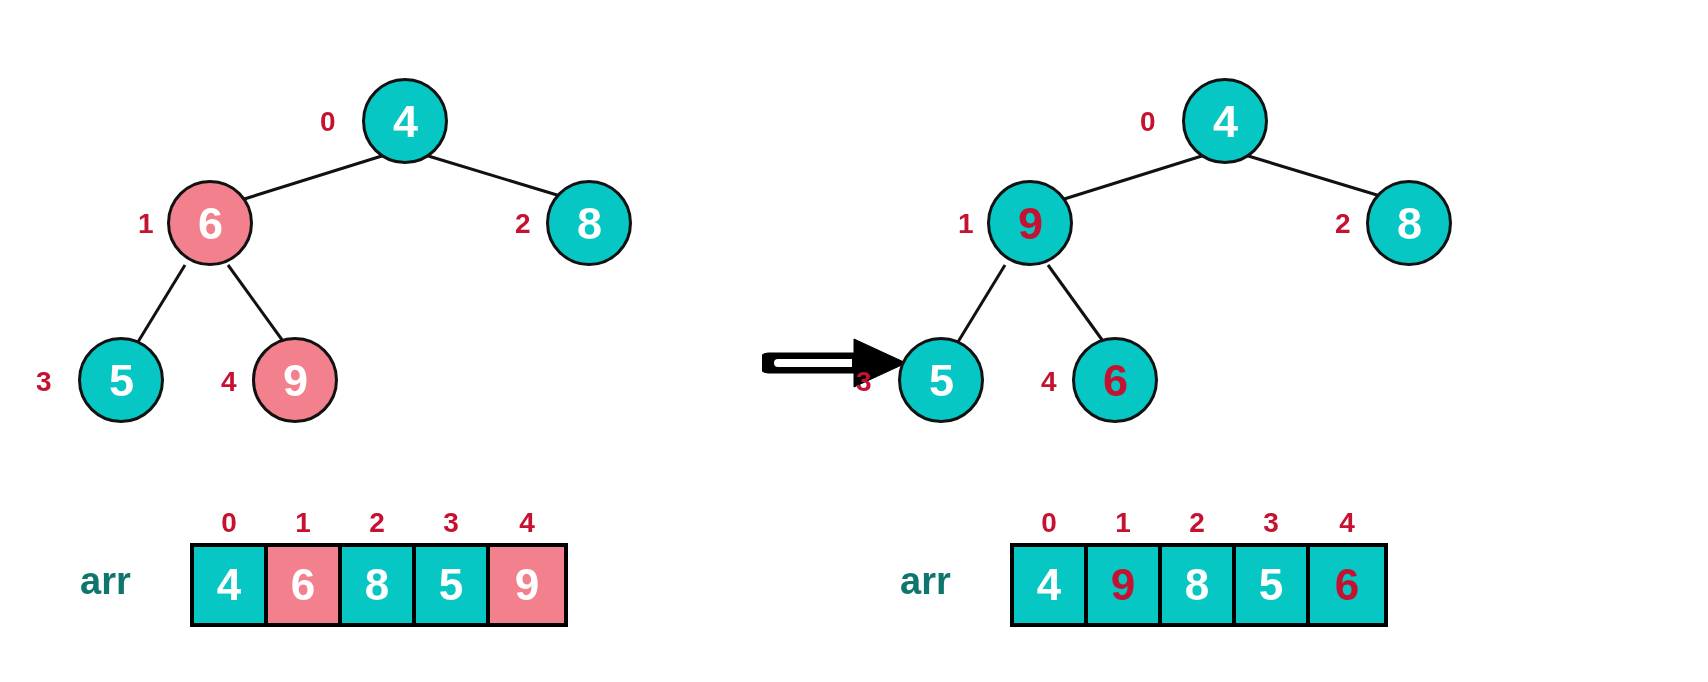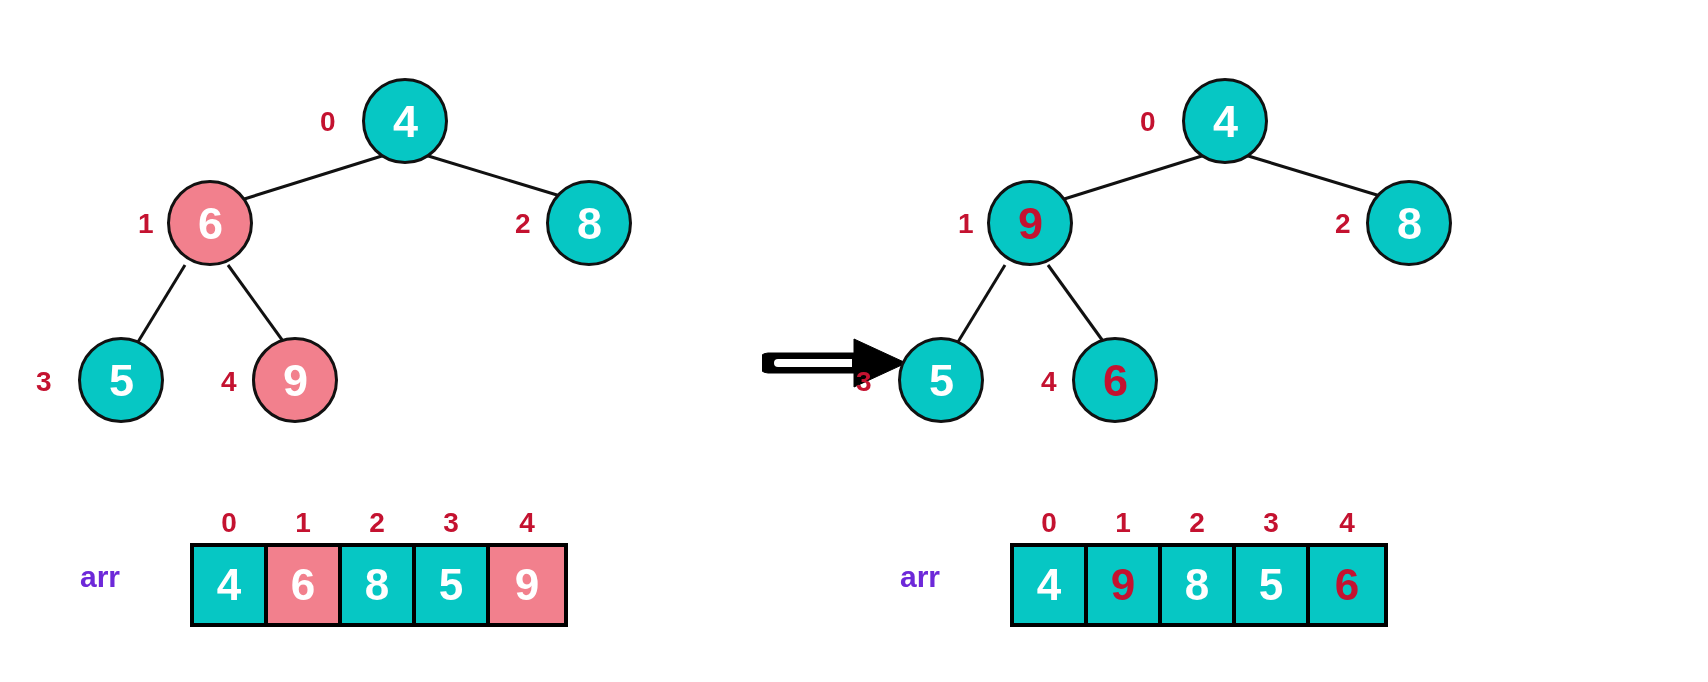--- a/index.html
+++ b/index.html
@@ -75,22 +75,22 @@
 
   
   .array-panel {
     position: absolute;
     height: 130px;
   }
   .arr-label {
     position: absolute;
     left: 0;
     top: 47px;
-    color: #6d28d9;
-    font-size: 30px;
+    color: #0f766e;
+    font-size: 38px;
     font-weight: bold;
     line-height: 1;
   }
   .arr-cells {
     position: absolute;
     left: 110px;
     top: 28px;
     display: flex;
     border: 4px solid #000000;
     box-sizing: content-box;

